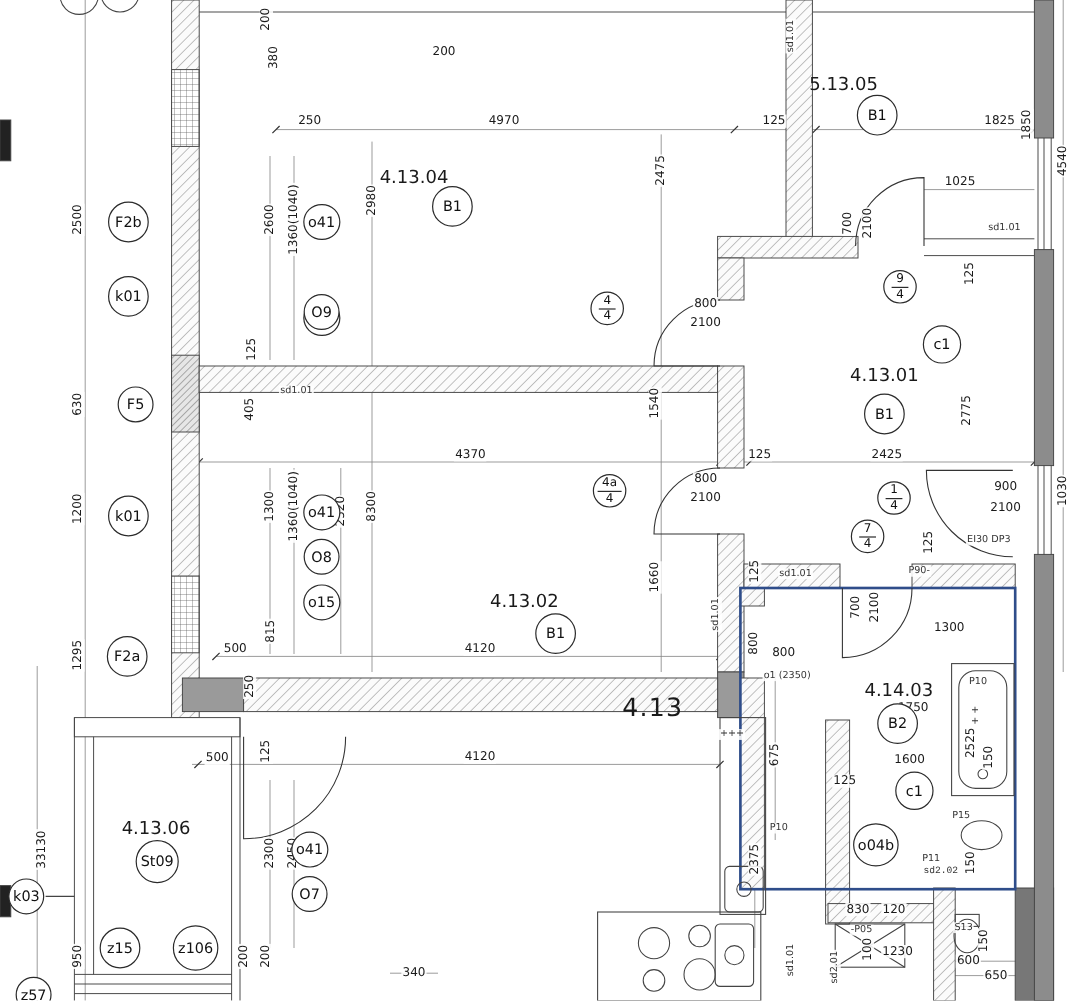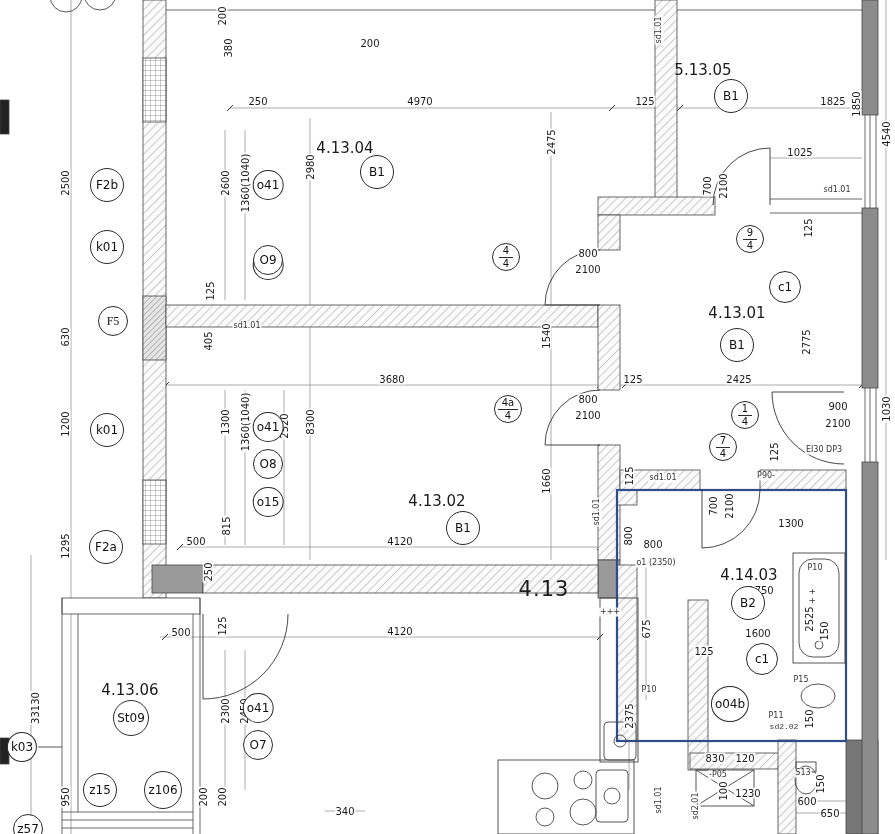--- a/index.html
+++ b/index.html
@@ -176,21 +176,21 @@
       <span class="lbl dim vert" style="left: 707px; top: 186px;">700</span>
       <span class="lbl dim vert" style="left: 723px; top: 186px;">2100</span>
       <span class="lbl dim vert" style="left: 808px; top: 228px;">125</span>
       <span class="lbl dim vert" style="left: 65px; top: 337px;">630</span>
       <span class="lbl dim vert" style="left: 210px; top: 291px;">125</span>
       <span class="lbl dim vert" style="left: 208px; top: 341px;">405</span>
       <span class="lbl dim vert" style="left: 546px; top: 336px;">1540</span>
       <span class="lbl dim vert" style="left: 806px; top: 342px;">2775</span>
       <span class="lbl dim" style="left: 588px; top: 253px;">800</span>
       <span class="lbl dim" style="left: 588px; top: 269px;">2100</span>
-      <span class="lbl dim" style="left: 392px; top: 379px;">3680</span>
+      <span class="lbl dim" style="left: 392px; top: 379px;">4370</span>
       <span class="lbl dim" style="left: 633px; top: 379px;">125</span>
       <span class="lbl dim" style="left: 739px; top: 379px;">2425</span>
       <span class="lbl dim" style="left: 588px; top: 399px;">800</span>
       <span class="lbl dim" style="left: 588px; top: 415px;">2100</span>
       <span class="lbl dim" style="left: 838px; top: 406px;">900</span>
       <span class="lbl dim" style="left: 838px; top: 423px;">2100</span>
       <span class="lbl dim vert" style="left: 774px; top: 452px;">125</span>
       <span class="lbl dim vert" style="left: 65px; top: 424px;">1200</span>
       <span class="lbl dim vert" style="left: 310px; top: 422px;">8300</span>
       <span class="lbl dim vert" style="left: 225px; top: 422px;">1300</span>
@@ -255,21 +255,21 @@
       <span class="lbl note vert" style="left: 813px; top: 596px;">+ +</span>
       <span class="lbl room" style="left: 345px; top: 148px;">4.13.04</span>
       <span class="lbl room" style="left: 703px; top: 70px;">5.13.05</span>
       <span class="lbl room" style="left: 737px; top: 313px;">4.13.01</span>
       <span class="lbl room" style="left: 437px; top: 501px;">4.13.02</span>
       <span class="lbl room" style="left: 749px; top: 575px;">4.14.03</span>
       <span class="lbl room" style="left: 130px; top: 690px;">4.13.06</span>
       <span class="lbl room big" style="left: 544px; top: 590px;">4.13</span>
       <span class="bubble" style="left: 107px; top: 185px; min-width: 34px; height: 34px;">F2b</span>
       <span class="bubble" style="left: 107px; top: 247px; min-width: 34px; height: 34px;">k01</span>
-      <span class="bubble" style="left: 113px; top: 321px; min-width: 30px; height: 30px; font-family: Liberation Serif, serif;">F5</span>
+      <span class="bubble" style="left: 113px; top: 337px; min-width: 30px; height: 30px;">F5</span>
       <span class="bubble" style="left: 107px; top: 430px; min-width: 34px; height: 34px;">k01</span>
       <span class="bubble" style="left: 106px; top: 547px; min-width: 34px; height: 34px;">F2a</span>
       <span class="bubble" style="left: 22px; top: 747px; min-width: 30px; height: 30px;">k03</span>
       <span class="bubble" style="left: 131px; top: 718px; min-width: 36px; height: 36px;">St09</span>
       <span class="bubble" style="left: 100px; top: 790px; min-width: 34px; height: 34px;">z15</span>
       <span class="bubble" style="left: 163px; top: 790px; min-width: 38px; height: 38px;">z106</span>
       <span class="bubble" style="left: 28px; top: 829px; min-width: 30px; height: 30px;">z57</span>
       <span class="bubble" style="left: 268px; top: 185px; min-width: 30px; height: 30px;">o41</span>
       <span class="bubble" style="left: 268px; top: 222px; min-width: 30px; height: 30px; margin-top: 43px;">o23</span>
       <span class="bubble" style="left: 268px; top: 260px; min-width: 30px; height: 30px;">O9</span>

